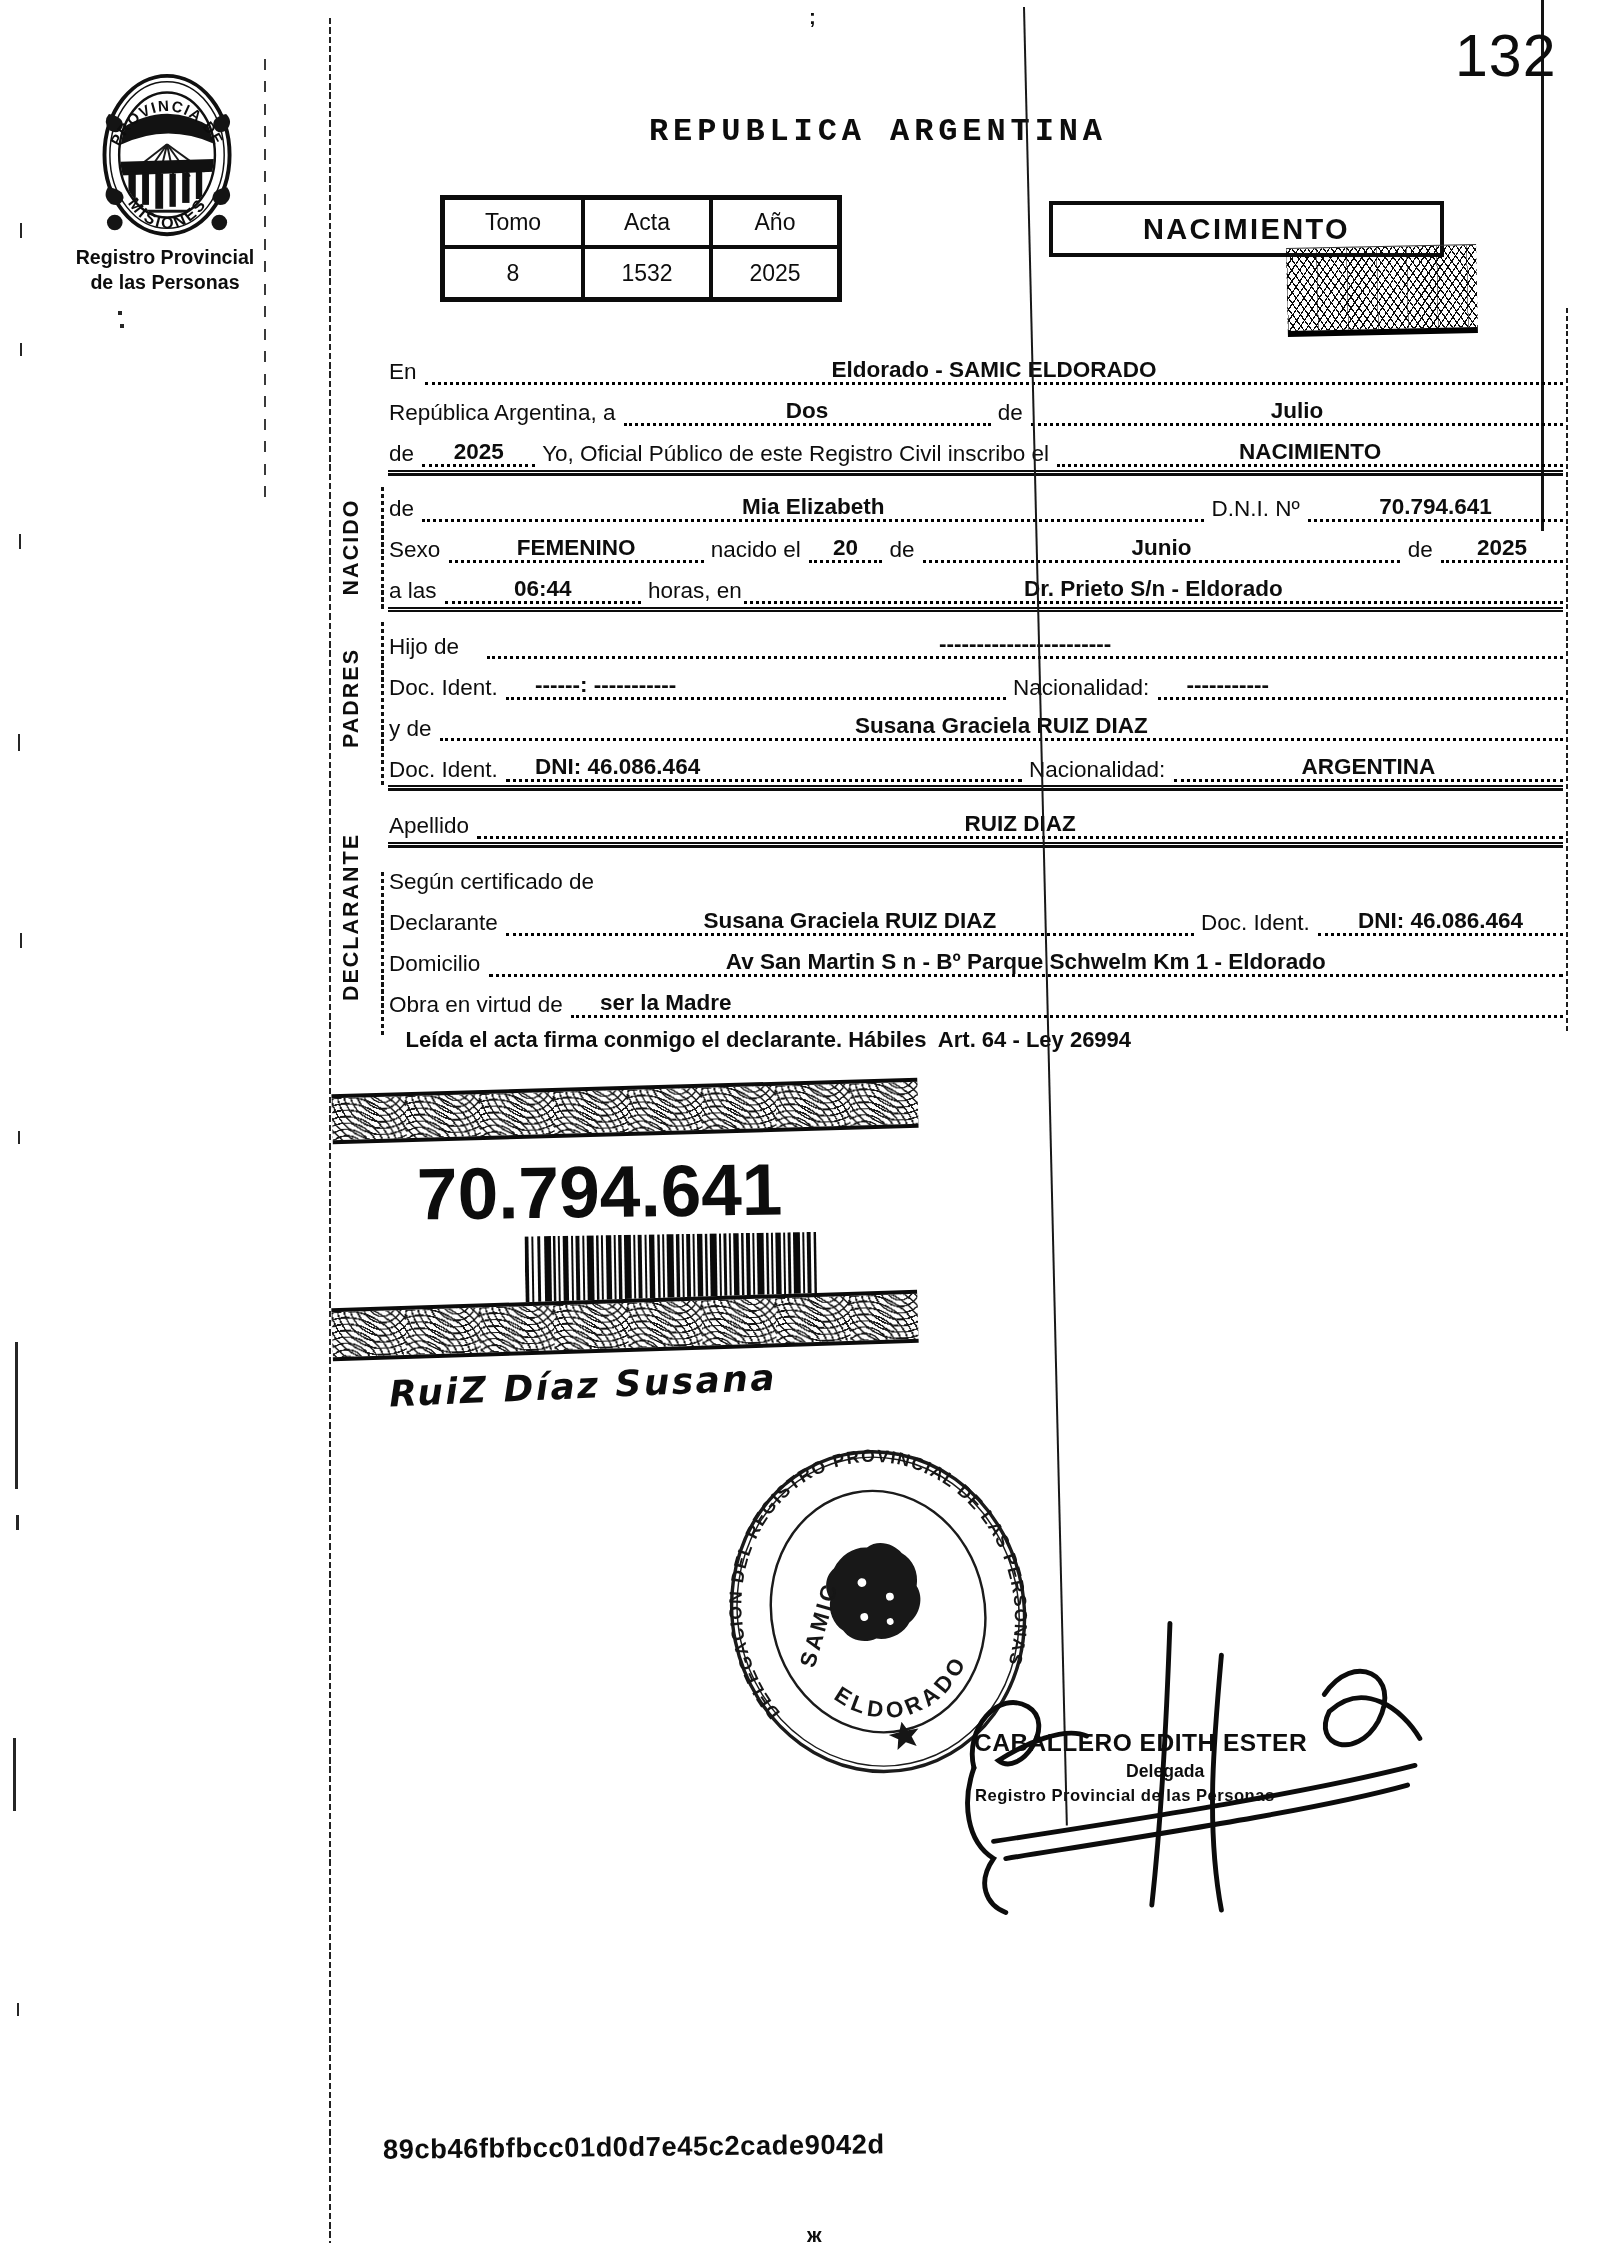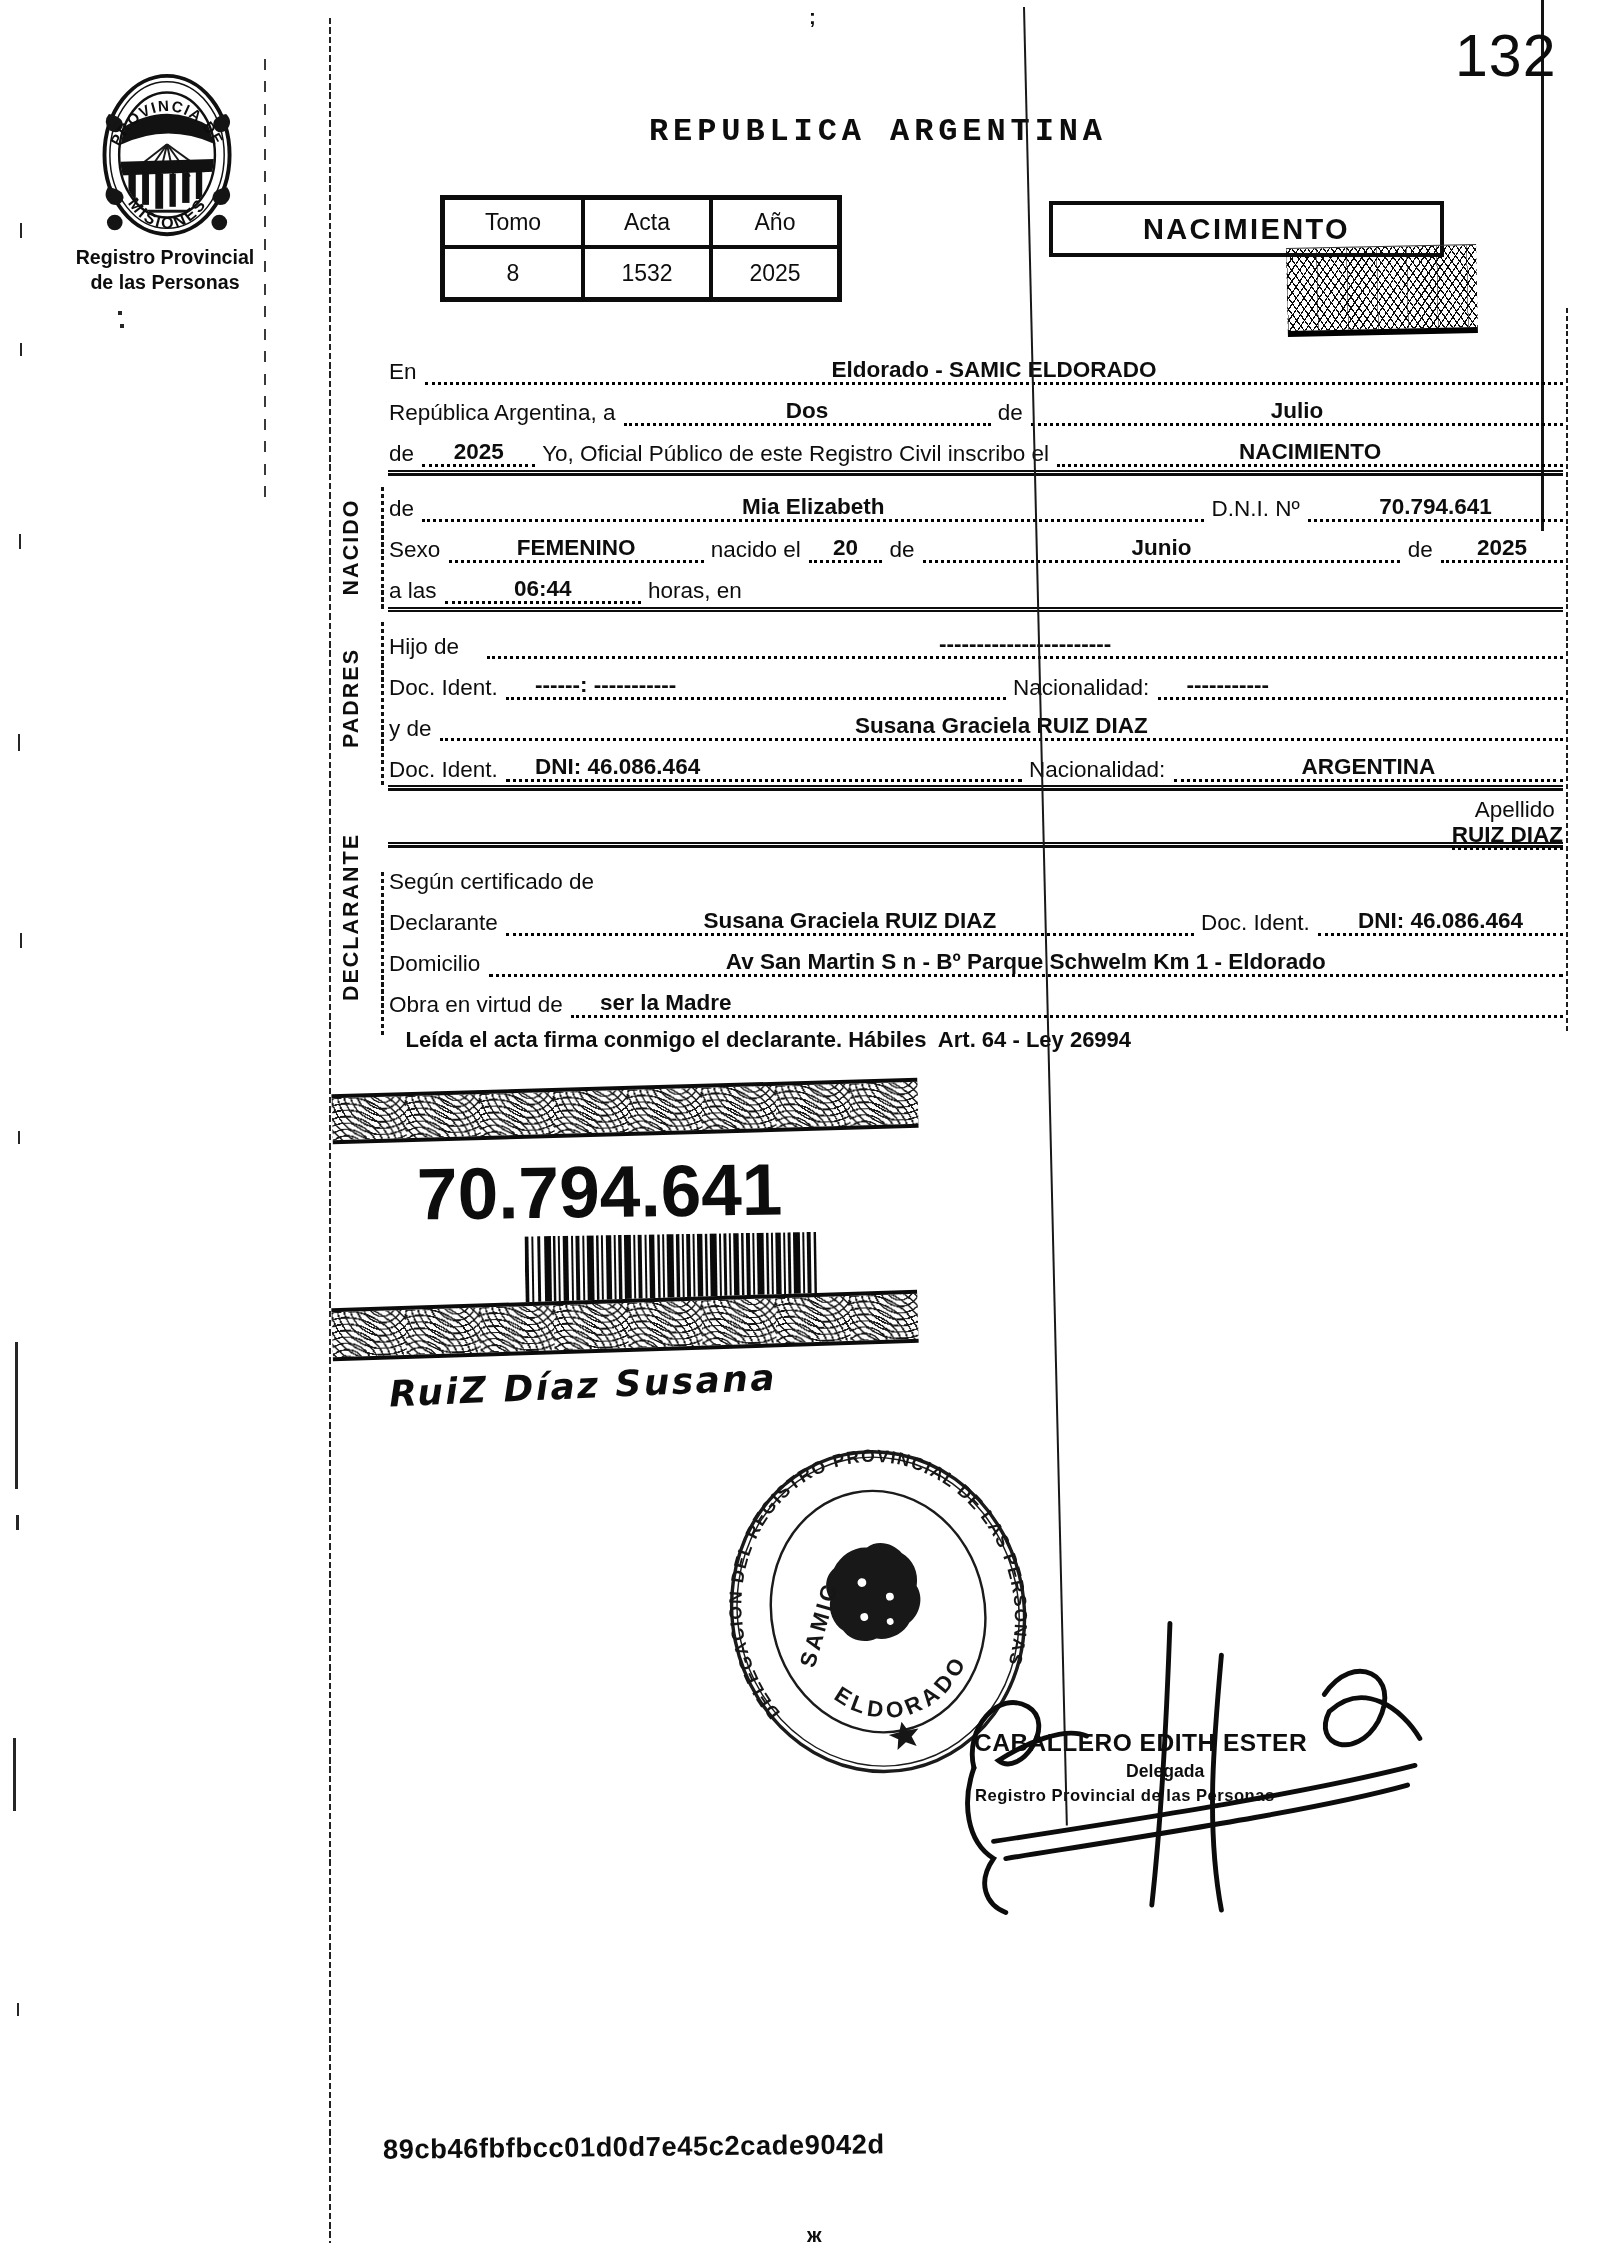--- a/index.html
+++ b/index.html
@@ -211,20 +211,21 @@
           <span class="val" style="width: 73px;">20</span>
           <span class="lab"> de </span>
           <span class="val" style="flex: 1 1 0px;">Junio</span>
           <span class="lab"> de </span>
           <span class="val" style="width: 122px;">2025</span>
         </div>
         <div class="row">
           <span class="lab">a las </span>
           <span class="val" style="width: 196px;">06:44</span>
           <span class="lab"> horas, en</span>
+          <span class="val" style="flex: 1 1 0px;">Dr. Prieto S/n - Eldorado</span>
         </div>
         <div class="divider"></div>
         <div class="row" style="margin-top: 5.9px; gap: 20px;">
           <span class="lab">Hijo de </span>
           <span class="val" style="flex: 1 1 0px;">-----------------------</span>
         </div>
         <div class="row">
           <span class="lab">Doc. Ident. </span>
           <span class="val left" style="flex: 1 1 0px;">------: -----------</span>
           <span class="lab"> Nacionalidad: </span>
@@ -234,21 +235,21 @@
           <span class="lab">y de </span>
           <span class="val" style="flex: 1 1 0px;">Susana Graciela RUIZ DIAZ</span>
         </div>
         <div class="row">
           <span class="lab">Doc. Ident. </span>
           <span class="val left" style="flex: 1 1 0px;">DNI: 46.086.464</span>
           <span class="lab"> Nacionalidad: </span>
           <span class="val" style="flex: 0.8 1 0px;">ARGENTINA</span>
         </div>
         <div class="divider"></div>
-        <div class="row" style="margin-top: 6.9px; flex-direction: column;">
+        <div class="row" style="margin-top: 6.9px;">
           <span class="lab">Apellido </span>
           <span class="val" style="flex: 1 1 0px;">RUIZ DIAZ</span>
         </div>
         <div class="divider"></div>
         <div class="row" style="margin-top: 5.9px;">
           <span class="lab">Según certificado de </span>
         </div>
         <div class="row">
           <span class="lab">Declarante </span>
           <span class="val" style="flex: 1 1 0px;">Susana Graciela RUIZ DIAZ</span>

